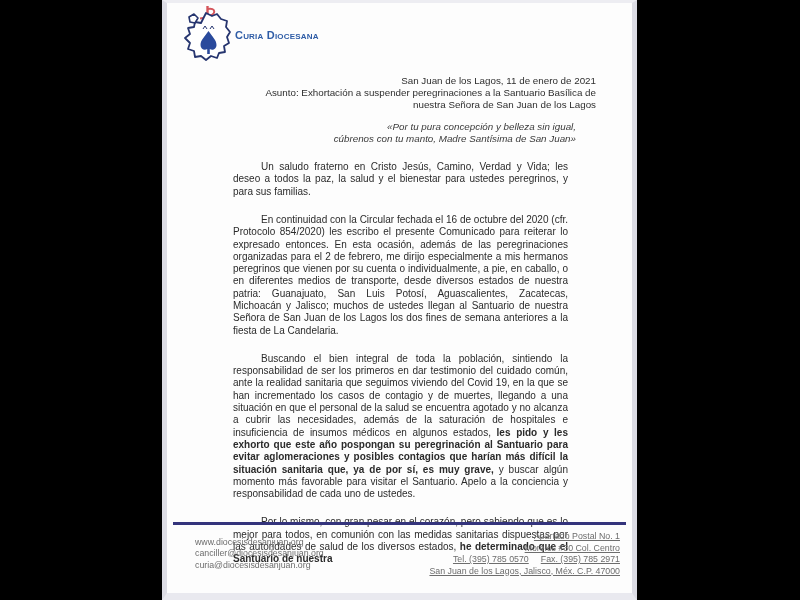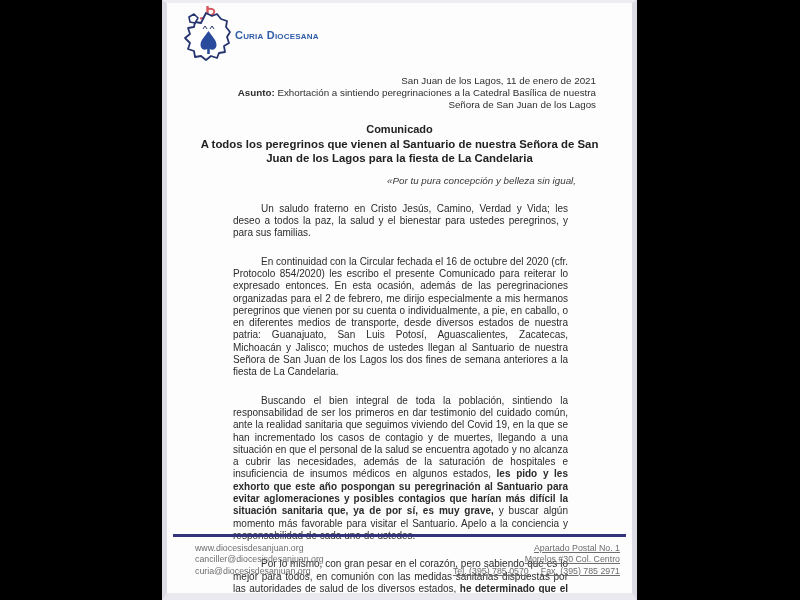--- a/index.html
+++ b/index.html
@@ -10,21 +10,21 @@
         border-top:3px solid #ededf2;border-bottom:7px solid #e9e9ef;overflow:hidden;color:#2b2b2b;}
   
   .doc-header{position:relative;height:64px;}
   .logo{position:absolute;left:12px;top:2px;width:60px;height:62px;}
   .org{position:absolute;left:68px;top:26px;color:#2e5ca6;font-variant:small-caps;
        font-weight:bold;letter-spacing:.2px;line-height:13px;}
   .org1{font-size:11px;}
   .org2{font-size:11.5px;}
   
   .meta{margin:8px 36px 0 66px;text-align:right;font-size:9.8px;line-height:12.2px;color:#2e2e2e;}
-  .meta b{font-weight:bold;}
+  .meta b{font-weight:normal;}
   
   .title{margin:11px auto 0;width:400px;text-align:center;color:#222;}
   .t0{font-size:11px;font-weight:bold;margin-bottom:2px;}
   .t1{font-size:11.4px;font-weight:bold;line-height:14.5px;}
   
   .quote{margin:9px 56px 0 0;text-align:right;font-style:italic;font-size:9.8px;
          line-height:12.2px;color:#3a3a3a;}
   
   .bodytext{margin:10px 64px 0 66px;text-align:justify;font-size:10px;line-height:12.3px;}
   .bodytext p{margin:16px 0 8px 0;text-indent:28px;}
@@ -59,30 +59,27 @@
           <path d="M29.5 26 C33.5 32 37.5 35 37.5 40 C37.5 44 33.5 46 30.8 44 L30.8 49 L28.2 49 L28.2 44 C25.5 46 21.5 44 21.5 40 C21.5 35 25.5 32 29.5 26 Z" fill="#2a4a9c"></path>
         </svg>
       </div>
       <div class="org">
         <div class="org1">Curia Diocesana</div>
       </div>
     </div>
 
     <div class="meta">
       <div>San Juan de los Lagos, 11 de enero de 2021</div>
-      <div><b>Asunto:</b> <span>Exhortación a sintiendo peregrinaciones a la Catedral Basílica de nuestra Señora de San Juan de los Lagos</span></div>
+      <div><b>Asunto:</b> <span>Exhortación a suspender peregrinaciones a la Santuario Basílica de nuestra Señora de San Juan de los Lagos</span></div>
     </div>
 
-    <div class="title">
-      <div class="t0">Comunicado</div>
-      <div class="t1">A todos los peregrinos que vienen al Santuario de nuestra Señora de San Juan de los Lagos para la fiesta de La Candelaria</div>
-    </div>
 
     <div class="quote">
       <div>«Por tu pura concepción y belleza sin igual,</div>
+      <div>cúbrenos con tu manto, Madre Santísima de San Juan»</div>
     </div>
 
     <div class="bodytext">
       <p><span>Un saludo fraterno en Cristo Jesús, Camino, Verdad y Vida; les deseo a todos la paz, la salud y el bienestar para ustedes peregrinos, y para sus familias.</span></p>
       <p><span>En continuidad con la Circular fechada el 16 de octubre del 2020 (cfr. Protocolo 854/2020) les escribo el presente Comunicado para reiterar lo expresado entonces. En esta ocasión, además de las peregrinaciones organizadas para el 2 de febrero, me dirijo especialmente a mis hermanos peregrinos que vienen por su cuenta o individualmente, a pie, en caballo, o en diferentes medios de transporte, desde diversos estados de nuestra patria: Guanajuato, San Luis Potosí, Aguascalientes, Zacatecas, Michoacán y Jalisco; muchos de ustedes llegan al Santuario de nuestra Señora de San Juan de los Lagos los dos fines de semana anteriores a la fiesta de La Candelaria.</span></p>
       <p><span>Buscando el bien integral de toda la población, sintiendo la responsabilidad de ser los primeros en dar testimonio del cuidado común, ante la realidad sanitaria que seguimos viviendo del Covid 19, en la que se han incrementado los casos de contagio y de muertes, llegando a una situación en que el personal de la salud se encuentra agotado y no alcanza a cubrir las necesidades, además de la saturación de hospitales e insuficiencia de insumos médicos en algunos estados, </span><span class="b">les pido y les exhorto que este año pospongan su peregrinación al Santuario para evitar aglomeraciones y posibles contagios que harían más difícil la situación sanitaria que, ya de por sí, es muy grave,</span><span> y buscar algún momento más favorable para visitar el Santuario. Apelo a la conciencia y responsabilidad de cada uno de ustedes.</span></p>
       <p><span>Por lo mismo, con gran pesar en el corazón, pero sabiendo que es lo mejor para todos, en comunión con las medidas sanitarias dispuestas por las autoridades de salud de los diversos estados, </span><span class="b">he determinado que el Santuario de nuestra</span></p>
     </div>
 
     <div class="footer-area">
@@ -90,18 +87,19 @@
       <div class="doc-footer">
         <div class="f-left">
           <div>www.diocesisdesanjuan.org</div>
           <div>canciller@diocesisdesanjuan.org</div>
           <div>curia@diocesisdesanjuan.org</div>
         </div>
         <div class="f-right">
           <div>Apartado Postal No. 1</div>
           <div>Morelos #30 Col. Centro</div>
           <div><span>Tel. (395) 785 0570</span><span class="gap"></span><span>Fax. (395) 785 2971</span></div>
+          <div>San Juan de los Lagos, Jalisco, Méx. C.P. 47000</div>
         </div>
       </div>
     </div>
 
   </div>
 </div>
 
 </body></html>

